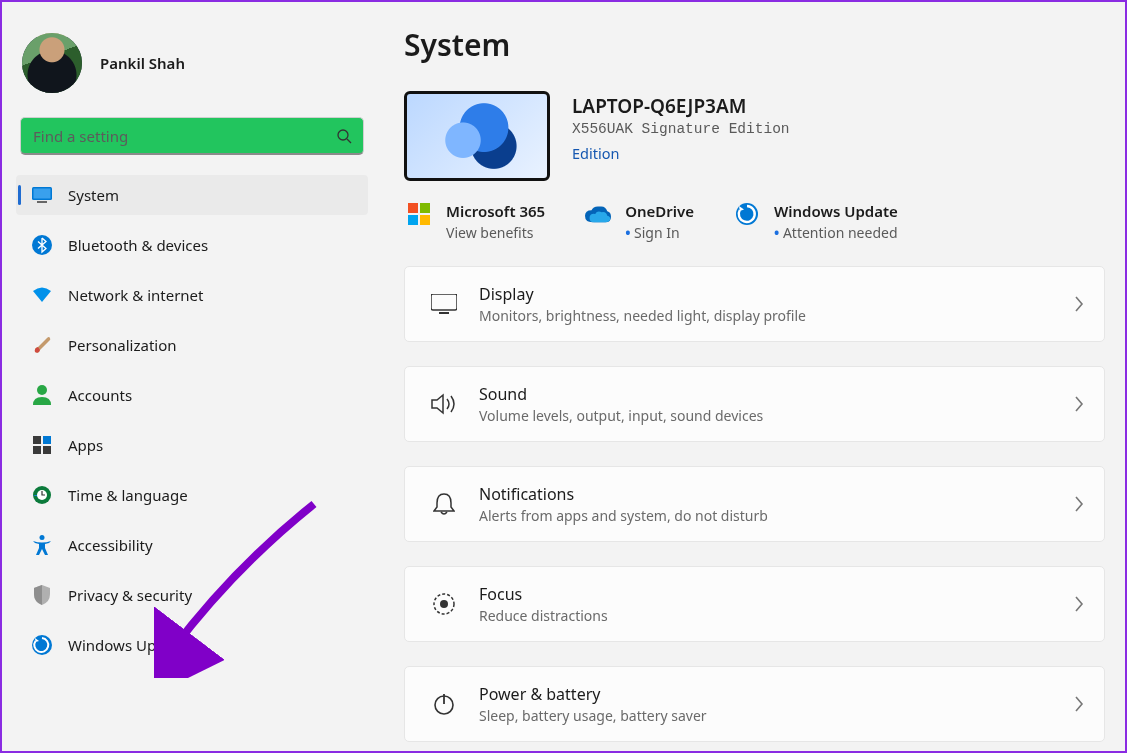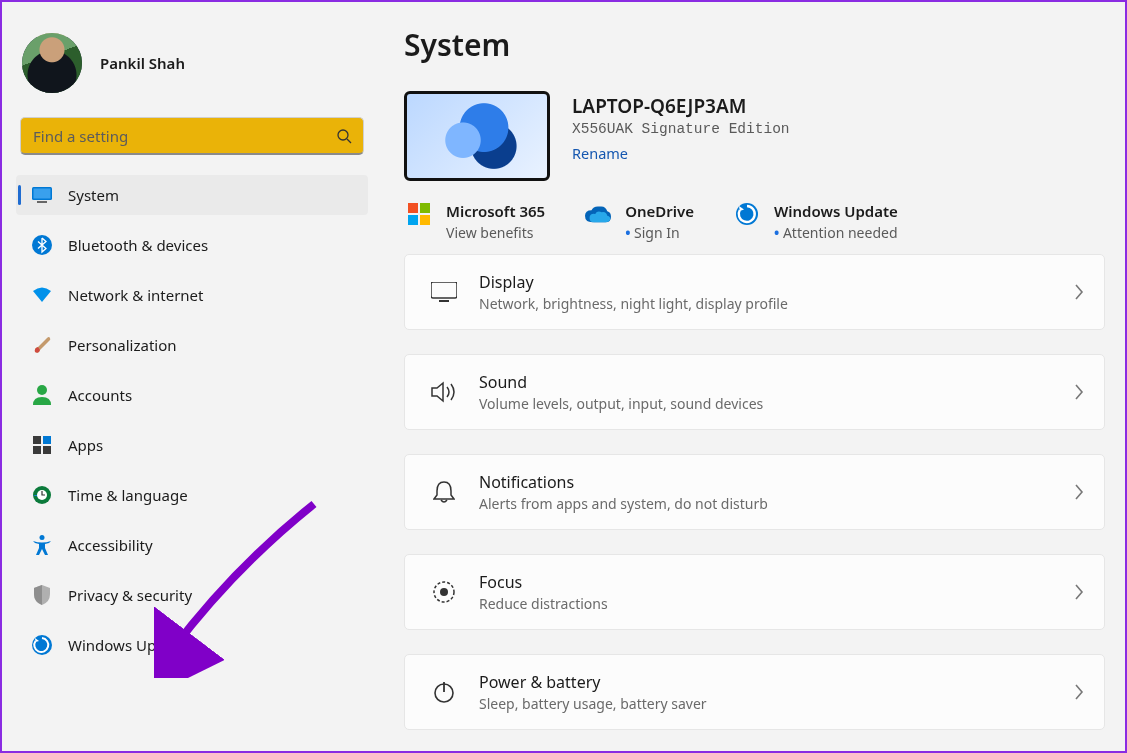--- a/index.html
+++ b/index.html
@@ -16,21 +16,21 @@
     linear-gradient(#1a2a3a,#1a2a3a);
     background-color:#4a6; position:relative; overflow:hidden;}
   .avatar::after{content:"";position:absolute;inset:0;
     background: radial-gradient(circle at 50% 28%, #caa07a 0 12px, transparent 13px),
                 radial-gradient(circle at 50% 70%, #10151c 0 24px, transparent 25px),
                 linear-gradient(160deg,#6aa06a 0 40%, #2c5e2c 40% 100%);}
   .profile-name { font-size: 15px; font-weight: 600; color: #1b1b1b; }
 
   .search { position: relative; margin: 0 4px 20px 4px; }
   .search input { width: 100%; height: 38px; border: 1px solid #cfcfcf; border-bottom: 2px solid #8a8a8a;
-    border-radius: 5px; background: #eab308; padding: 0 40px 0 12px; font-size: 15px; color:#555; outline:none;}
+    border-radius: 5px; background: #22c55e; padding: 0 40px 0 12px; font-size: 15px; color:#555; outline:none;}
   .search input::placeholder { color:#5c5c5c; }
   .search .mag { position:absolute; right:12px; top:50%; transform:translateY(-50%); color:#333; }
 
   .nav { display:flex; flex-direction:column; gap:0; }
   .nav-item { display:flex; align-items:center; gap:16px; height:40px; padding:0 14px 0 16px;
     border-radius:4px; font-size:15px; color:#1b1b1b; cursor:pointer; }
   .nav-item + .nav-item { margin-top:10px; }
   .nav-item.hover, .nav-item.selected { background:#eaeaea; }
   .nav-item.selected { position:relative; }
   .nav-item.selected::before { content:""; position:absolute; left:2px; top:10px; bottom:10px; width:3px;
@@ -46,21 +46,21 @@
   .device-thumb { width:146px; height:90px; border:3px solid #111; border-radius:6px; overflow:hidden;
     background: radial-gradient(circle at 40% 55%, #7fb6ff 0 18%, transparent 19%),
                 radial-gradient(circle at 55% 40%, #2e7de9 0 26%, transparent 27%),
                 radial-gradient(circle at 62% 62%, #0a3e8e 0 22%, transparent 23%),
                 linear-gradient(135deg,#bcd8ff 0%, #e9f2ff 100%);}
   .device-info { padding-top:2px; }
   .device-name { font-size:19px; font-weight:600; color:#1b1b1b; }
   .device-model { font-size:14.5px; color:#5a5a5a; margin-top:2px;font-family:Liberation Mono, monospace;}
   .rename { font-size:14.5px; color:#1557b0; margin-top:6px; cursor:pointer; display:inline-block;}
 
-  .status-row { display:flex; gap:40px; margin-bottom:12px; padding-left:2px; }
+  .status-row { display:flex; gap:40px; margin-bottom:24px; padding-left:2px; }
   .status { display:flex; gap:14px; align-items:flex-start;}
   .status-ico { width:26px; height:26px; display:flex; align-items:center; justify-content:center;}
   .status-title { font-size:15px; font-weight:600; color:#1b1b1b;}
   .status-sub { font-size:14px; color:#5a5a5a; margin-top:2px;}
   .status-sub.dot::before { content:"• "; color:#1a6fe0; font-weight:bold;}
 
   .cards { display:flex; flex-direction:column; gap:24px; }
   .card { display:flex; align-items:center; gap:22px; background:#fcfcfc; border:1px solid #e6e6e6;
     border-radius:5px; padding:16px 20px 16px 26px; cursor:pointer;}
   .card-ico { width:26px; height:26px; display:flex; align-items:center; justify-content:center; color:#333;}
@@ -196,21 +196,21 @@
   </aside>
 
   <main class="main">
     <h1 class="page-title">System</h1>
 
     <div class="device-row">
       <div class="device-thumb"></div>
       <div class="device-info">
         <div class="device-name">LAPTOP-Q6EJP3AM</div>
         <div class="device-model">X556UAK Signature Edition</div>
-        <a class="rename">Rename</a>
+        <a class="rename">Edition</a>
       </div>
     </div>
 
     <div class="status-row">
       <div class="status">
         <span class="status-ico">
           <svg width="22" height="22" viewBox="0 0 22 22">
               <rect x="0" y="0" width="10" height="10" fill="#f25022"></rect>
               <rect x="12" y="0" width="10" height="10" fill="#7fba00"></rect>
               <rect x="0" y="12" width="10" height="10" fill="#00a4ef"></rect>
@@ -252,21 +252,21 @@
     <div class="cards">
       <div class="card">
         <span class="card-ico">
           <svg width="26" height="20" viewBox="0 0 26 20">
               <rect x="0" y="0" width="26" height="16" rx="2" fill="none" stroke="#333" stroke-width="1.5"></rect>
               <rect x="8" y="18" width="10" height="2" fill="#333"></rect>
             </svg>
         </span>
         <div class="card-txt">
           <div class="card-title">Display</div>
-          <div class="card-sub">Network, brightness, night light, display profile</div>
+          <div class="card-sub">Monitors, brightness, needed light, display profile</div>
         </div>
         <span class="chev">
             <svg width="10" height="16" viewBox="0 0 10 16">
               <path d="M2 1 L8 8 L2 15" fill="none" stroke="#777" stroke-width="1.6"></path>
             </svg>
           </span>
       </div>
 
       <div class="card">
         <span class="card-ico">

